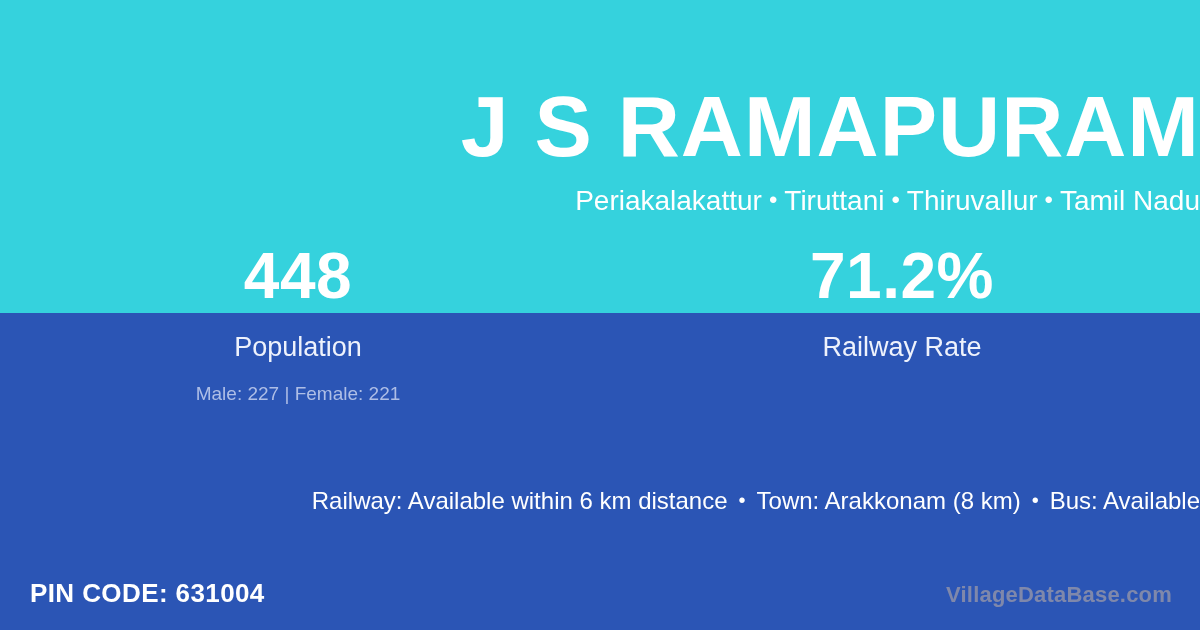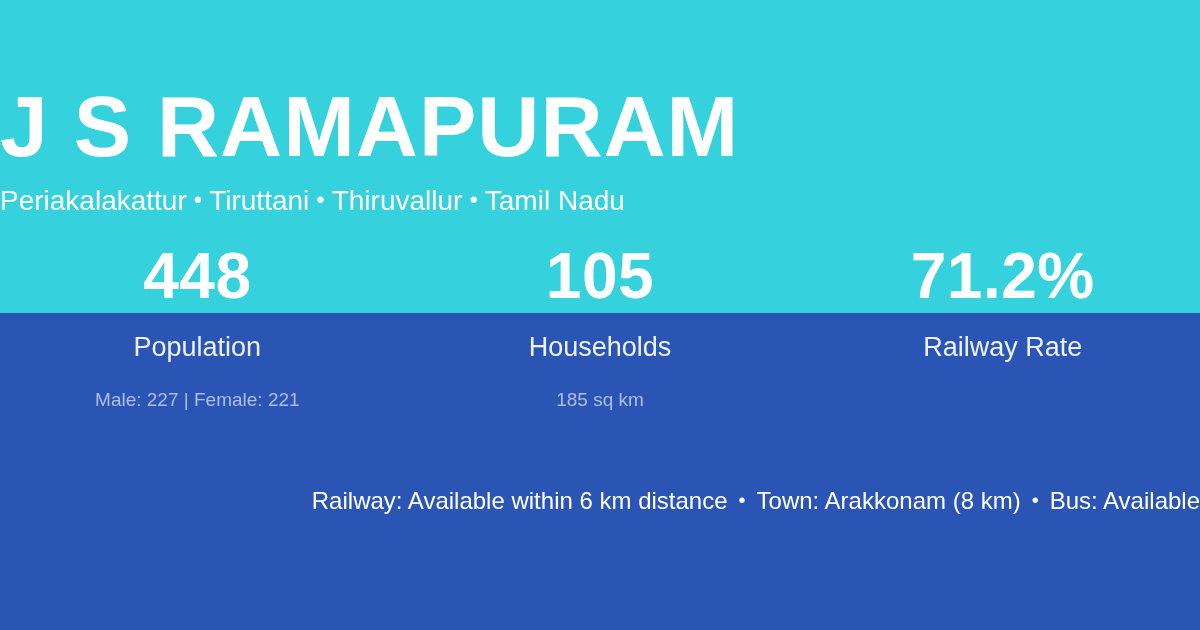--- a/index.html
+++ b/index.html
@@ -31,21 +31,21 @@
     height: 313px;
     background: #35d2dd;
   }
 
   
   .header {
     position: absolute;
     left: 0;
     top: 0;
     width: 1200px;
-    text-align: left;
+    text-align: right;
     z-index: 3;
   }
 
   .title {
     margin: 0;
     padding-top: 82px;
     font-size: 86px;
     line-height: 88px;
     font-weight: bold;
     letter-spacing: 1px;
@@ -91,21 +91,21 @@
     letter-spacing: 0.5px;
   }
   .stat-label {
     margin-top: 23px;
     font-size: 27px;
     line-height: 30px;
     font-weight: normal;
     color: #eef2fc;
   }
   .stat-sub {
-    margin-top: 27px;
+    margin-top: 21px;
     font-size: 19px;
     line-height: 22px;
     font-weight: normal;
     color: #aebee6;
   }
 
   
   .transport {
     position: absolute;
     left: 0;
@@ -169,31 +169,30 @@
   </div>
 
   <div class="stats">
 
     <div class="stat">
       <div class="stat-value">448</div>
       <div class="stat-label">Population</div>
       <div class="stat-sub">Male: 227 | Female: 221</div>
     </div>
 
-    <div class="stat">
-      <div class="stat-value">105</div>
-      <div class="stat-label">Households</div>
-      <div class="stat-sub">185 sq km</div>
-    </div>
 
     <div class="stat">
       <div class="stat-value">71.2%</div>
       <div class="stat-label">Railway Rate</div>
     </div>
 
   </div>
 
   <div class="transport">
     <span>Railway: Available within 6 km distance</span><span class="sep">•</span><span>Town: Arakkonam (8 km)</span><span class="sep">•</span><span>Bus: Available</span>
   </div>
 
+  <div class="footer">
+    <div class="pin-code">PIN CODE: 631004</div>
+    <div class="watermark">VillageDataBase.com</div>
+  </div>
 
 </div>
 
 </body></html>

